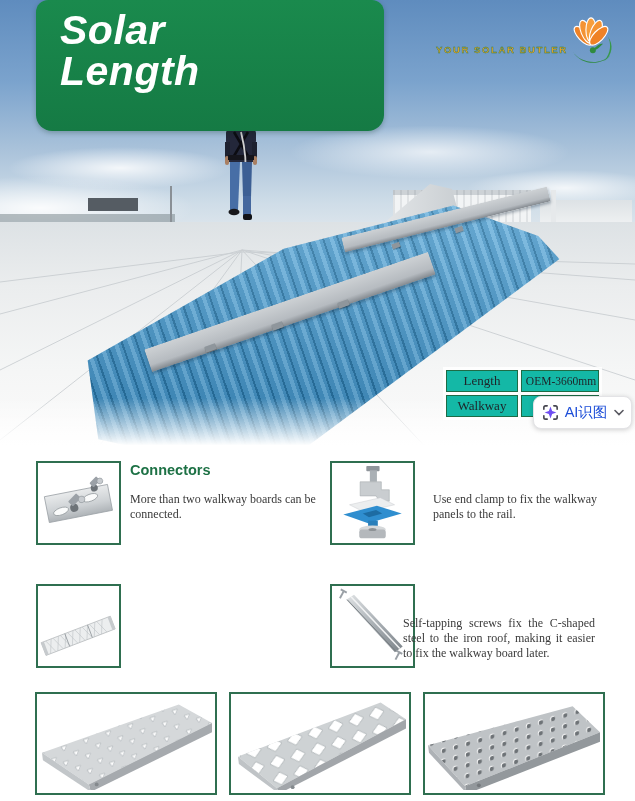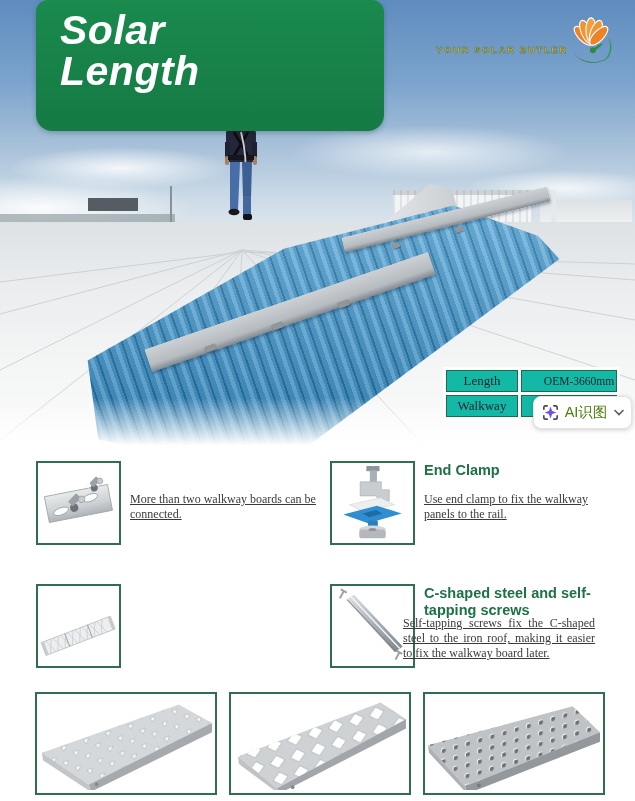--- a/index.html
+++ b/index.html
@@ -62,40 +62,40 @@
   .logo-tagline{margin-top:16px;font-size:9.5px;font-weight:700;letter-spacing:1.6px;color:#f2a52a;
     -webkit-text-stroke:.4px #2a7a3f;white-space:nowrap;}
   .logo-icon{width:50px;height:50px;margin-left:4px;}
 
   
   .spec-table{position:absolute;left:443px;top:367px;border-collapse:separate;border-spacing:3px;
     background:rgba(255,255,255,.85);}
   .spec-table td{border:1.6px solid #1e6b45;background:#14b8a6;height:18px;
     font-family:"Liberation Serif",serif;color:#1f2328;}
   .spec-table td.lbl{width:68px;text-align:center;font-size:13px;}
-  .spec-table td.val{width:72px;text-align:left;font-size:11.5px;padding-left:21px;}
+  .spec-table td.val{width:72px;text-align:left;font-size:11.5px;padding-left:3px;}
 
   
   .ai-btn{position:absolute;left:533px;top:396px;width:97px;height:31px;background:#fff;
     border:1px solid #e3e3e6;border-radius:8px;box-shadow:0 1px 5px rgba(0,0,0,.18);
     display:flex;align-items:center;justify-content:center;gap:5px;cursor:pointer;}
-  .ai-btn .label{font-size:14.5px;color:#4d7c0f;}
+  .ai-btn .label{font-size:14.5px;color:#1d4ed8;}
   .ai-chevron{margin-left:2px;}
 
   
   .imgbox{position:absolute;width:85px;height:84px;border:2px solid #2f6f50;background:#fff;
     box-sizing:border-box;display:flex;align-items:center;justify-content:center;}
   .sec-title{position:absolute;color:#1d7145;font-weight:700;font-size:14.5px;line-height:1.15;
     font-family:"Liberation Sans",sans-serif;}
   .sec-body{position:absolute;color:#3a3a3a;font-size:12px;line-height:1.26;
-    font-family:"Liberation Serif",serif;text-decoration:underline;}
+    font-family:"Liberation Serif",serif;}
   #box-connectors{left:36px;top:461px;}   #title-connectors{left:130px;top:462px;width:190px;}
   #body-connectors{left:130px;top:492px;width:186px;}
   #box-endclamp{left:330px;top:461px;}    #title-endclamp{left:424px;top:462px;width:190px;}
-  #body-endclamp{left:424px;top:492px;width:192px;}
+  #body-endclamp{left:433px;top:492px;width:192px;}
   #box-walkplate{left:36px;top:584px;}    #title-walkplate{left:130px;top:585px;width:190px;}
   #body-walkplate{left:130px;top:616px;width:186px;text-align:justify;}
   #box-csteel{left:330px;top:584px;}      #title-csteel{left:424px;top:585px;width:198px;}
   #body-csteel{left:403px;top:616px;width:192px;text-align:justify;}
 
   
   .plate-box{position:absolute;top:692px;width:182px;height:103px;border:2px solid #2f6f50;
     background:#fff;box-sizing:border-box;padding:3px;}
   #plate1{left:35px;} #plate2{left:229px;} #plate3{left:423px;}
   .plate-box svg{width:100%;height:100%;display:block;}
@@ -243,37 +243,37 @@
           <circle cx="43" cy="36" r="3.4" fill="#c8ccd0" stroke="#8d9398" stroke-width=".6"></circle>
         </g>
         <g>
           <circle cx="58" cy="27" r="3.6" fill="#6d7378"></circle>
           <rect x="58" y="20" width="10" height="6" rx="1" fill="#9ba1a7" transform="rotate(-35 58 27)"></rect>
           <circle cx="65" cy="21" r="3" fill="#c8ccd0" stroke="#8d9398" stroke-width=".6"></circle>
         </g>
       </g>
     </svg>
   </div>
+  <div class="sec-title" id="title-connectors">Connectors</div>
   <div class="sec-body" id="body-connectors">More than two walkway boards can be connected.</div>
 
   <div class="imgbox" id="box-endclamp">
     <svg width="77" height="76" viewBox="0 0 82 86">
       <rect x="34" y="1" width="15" height="6" rx="1" fill="#8f959b"></rect>
       <rect x="38" y="6" width="8" height="13" fill="#aab0b5"></rect>
       <path d="M27,19 h24 v9 h9 v13 h-11 l-4,-6 h-18 z" fill="#c9cdd0" stroke="#a2a7ac" stroke-width=".6"></path>
       <polygon points="15,45 50,37 66,45 31,53" fill="#eceeef" stroke="#c5c9cc" stroke-width=".5"></polygon>
       <polygon points="8,56 46,46 74,55 36,66" fill="#2f8ecf"></polygon>
       <polygon points="30,55 45,51 52,55 37,59" fill="#1d6ca3"></polygon>
       <rect x="36" y="63" width="11" height="6" fill="#2a7fba"></rect>
       <ellipse cx="41" cy="73" rx="15" ry="4.5" fill="#d6d9db"></ellipse>
       <rect x="26" y="73" width="30" height="10" rx="3" fill="#b4b8bc"></rect>
       <ellipse cx="41" cy="73" rx="4.5" ry="1.8" fill="#8d9296"></ellipse>
     </svg>
   </div>
-  <div class="sec-title" id="title-endclamp">End Clamp</div>
   <div class="sec-body" id="body-endclamp">Use end clamp to fix the walkway panels to the rail.</div>
 
   <div class="imgbox" id="box-walkplate">
     <svg width="77" height="76" viewBox="0 0 78 78">
       <g transform="rotate(-21 39 50)">
         <rect x="1" y="42" width="76" height="14" fill="#eceeef" stroke="#b2b6b9" stroke-width=".7"></rect>
         <g stroke="#c0c4c7" stroke-width=".6">
           <path d="M6,42 l6,14 M14,42 l6,14 M22,42 l6,14 M30,42 l6,14 M38,42 l6,14 M46,42 l6,14 M54,42 l6,14 M62,42 l6,14"></path>
           <path d="M12,42 l-6,14 M20,42 l-6,14 M28,42 l-6,14 M36,42 l-6,14 M44,42 l-6,14 M52,42 l-6,14 M60,42 l-6,14 M68,42 l-6,14"></path>
         </g>
@@ -301,21 +301,20 @@
             <rect x="5" y="2" width="7" height="2"></rect>
             <rect x="7.6" y="3.5" width="2" height="8"></rect>
           </g>
         <g transform="rotate(28 66 68)">
             <rect x="62" y="65" width="7" height="2"></rect>
             <rect x="64.6" y="66.5" width="2" height="8"></rect>
           </g>
       </g>
     </svg>
   </div>
-  <div class="sec-title" id="title-csteel">C-shaped steel and self-tapping screws</div>
   <div class="sec-body" id="body-csteel">Self-tapping screws fix the C-shaped steel to the iron roof, making it easier to fix the walkway board later.</div>
 
   <div class="plate-box" id="plate1">
     <svg viewBox="0 0 176 100" preserveAspectRatio="none">
       <defs>
         <pattern id="pv" width="24" height="16" patternUnits="userSpaceOnUse" patternTransform="rotate(-19) skewX(-12)">
           <path d="M3,3 L9,3 L6,8 Z" fill="#fdfdfd" stroke="#a8adb1" stroke-width=".6"></path>
           <path d="M15,10 L21,10 L18,15 Z" fill="#fdfdfd" stroke="#a8adb1" stroke-width=".6"></path>
         </pattern>
       </defs>

